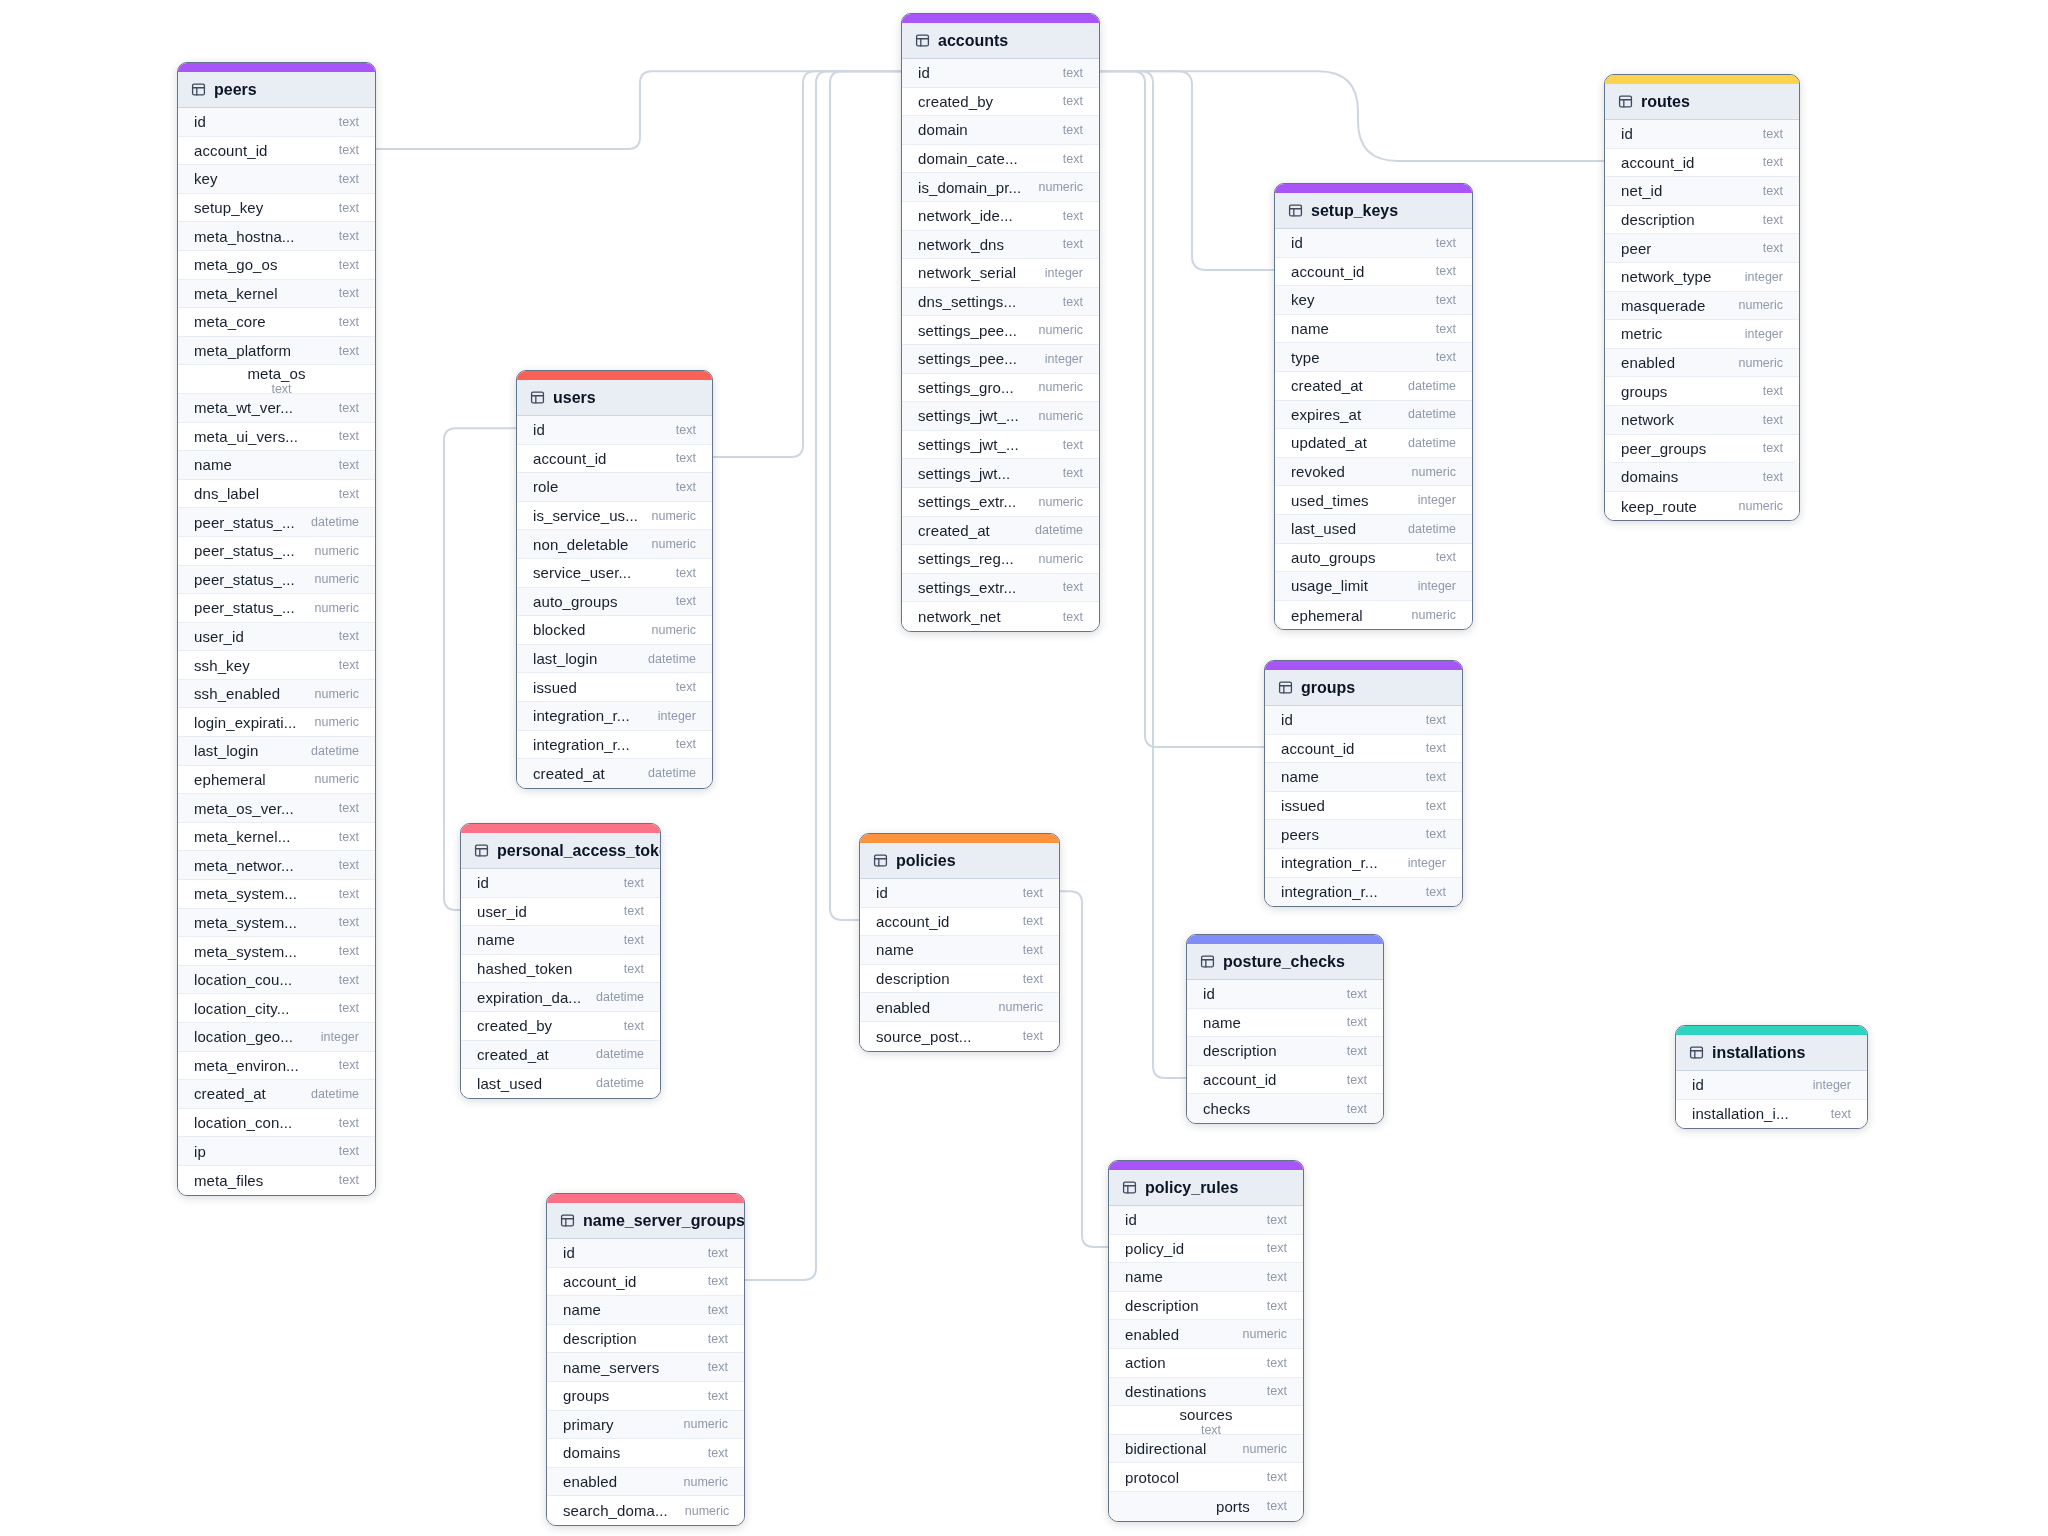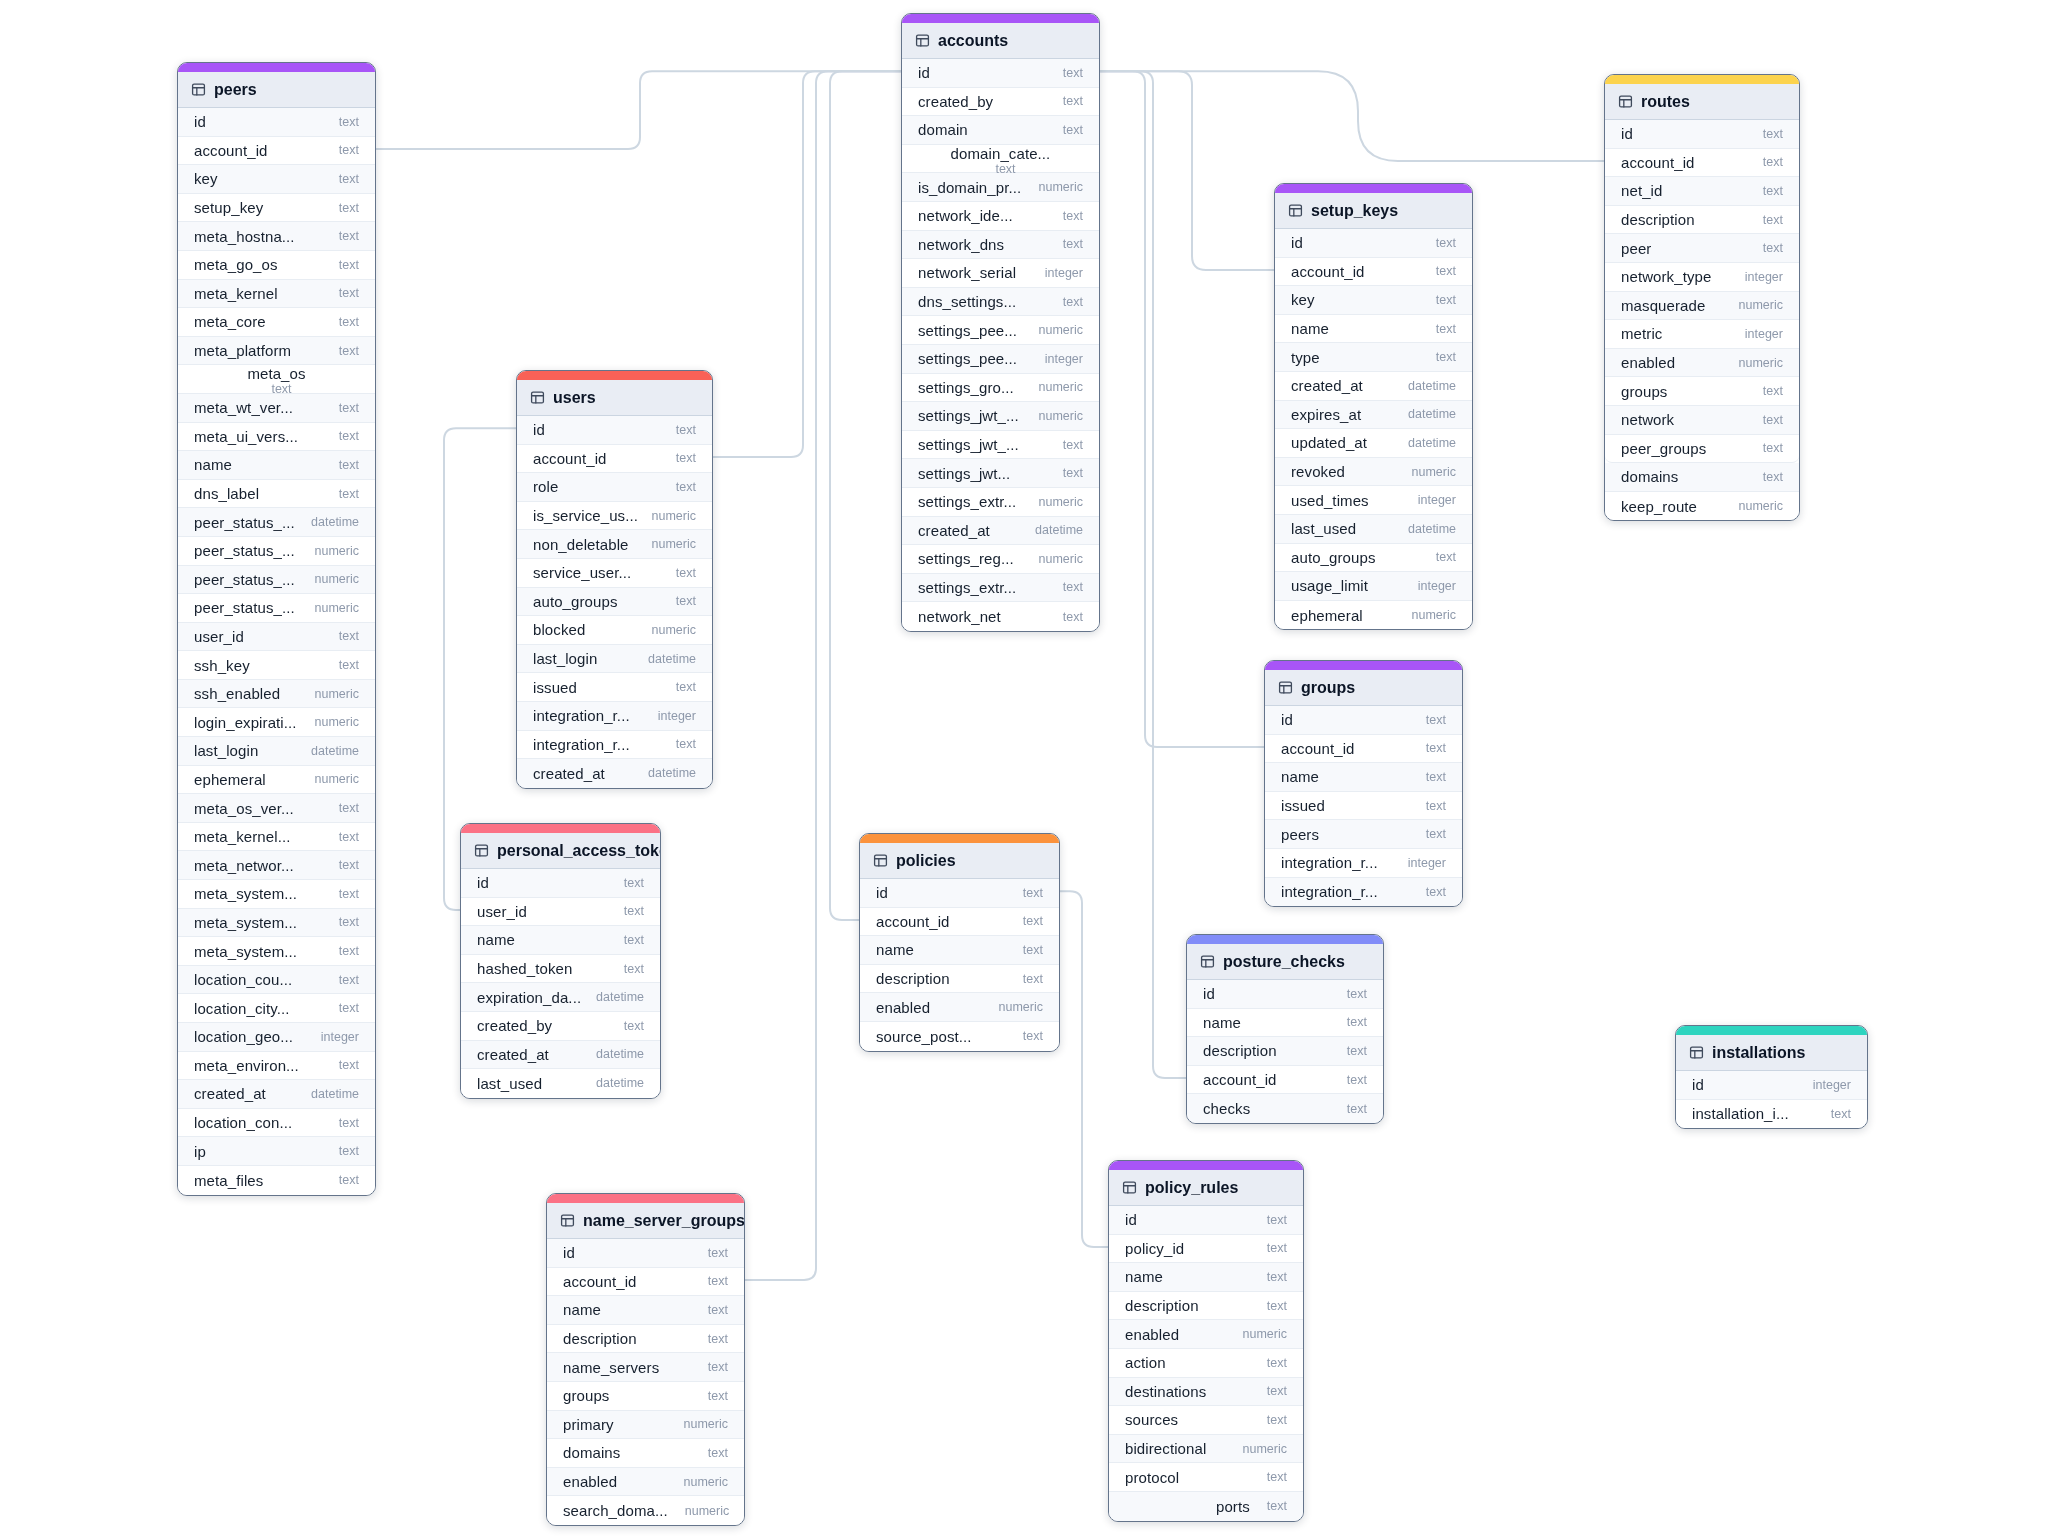--- a/index.html
+++ b/index.html
@@ -239,21 +239,21 @@
     <span class="ftype">text</span>
   </div>
           <div class="frow" style="height: 28.6px;">
     <span class="fname">created_by</span>
     <span class="ftype">text</span>
   </div>
           <div class="frow" style="height: 28.6px;">
     <span class="fname">domain</span>
     <span class="ftype">text</span>
   </div>
-          <div class="frow" style="height: 28.6px; flex-direction: column;">
+          <div class="frow" style="height: 28.6px;">
     <span class="fname">domain_cate...</span>
     <span class="ftype">text</span>
   </div>
           <div class="frow" style="height: 28.6px;">
     <span class="fname">is_domain_pr...</span>
     <span class="ftype">numeric</span>
   </div>
           <div class="frow" style="height: 28.6px;">
     <span class="fname">network_ide...</span>
     <span class="ftype">text</span>
@@ -568,21 +568,21 @@
     <span class="ftype">numeric</span>
   </div>
           <div class="frow" style="height: 28.6px;">
     <span class="fname">action</span>
     <span class="ftype">text</span>
   </div>
           <div class="frow" style="height: 28.6px;">
     <span class="fname">destinations</span>
     <span class="ftype">text</span>
   </div>
-          <div class="frow" style="height: 28.6px;">
+          <div class="frow" style="height: 28.6px; flex-direction: column;">
     <span class="fname">sources</span>
     <span class="ftype">text</span>
   </div>
           <div class="frow" style="height: 28.6px;">
     <span class="fname">bidirectional</span>
     <span class="ftype">numeric</span>
   </div>
           <div class="frow" style="height: 28.6px;">
     <span class="fname">protocol</span>
     <span class="ftype">text</span>

